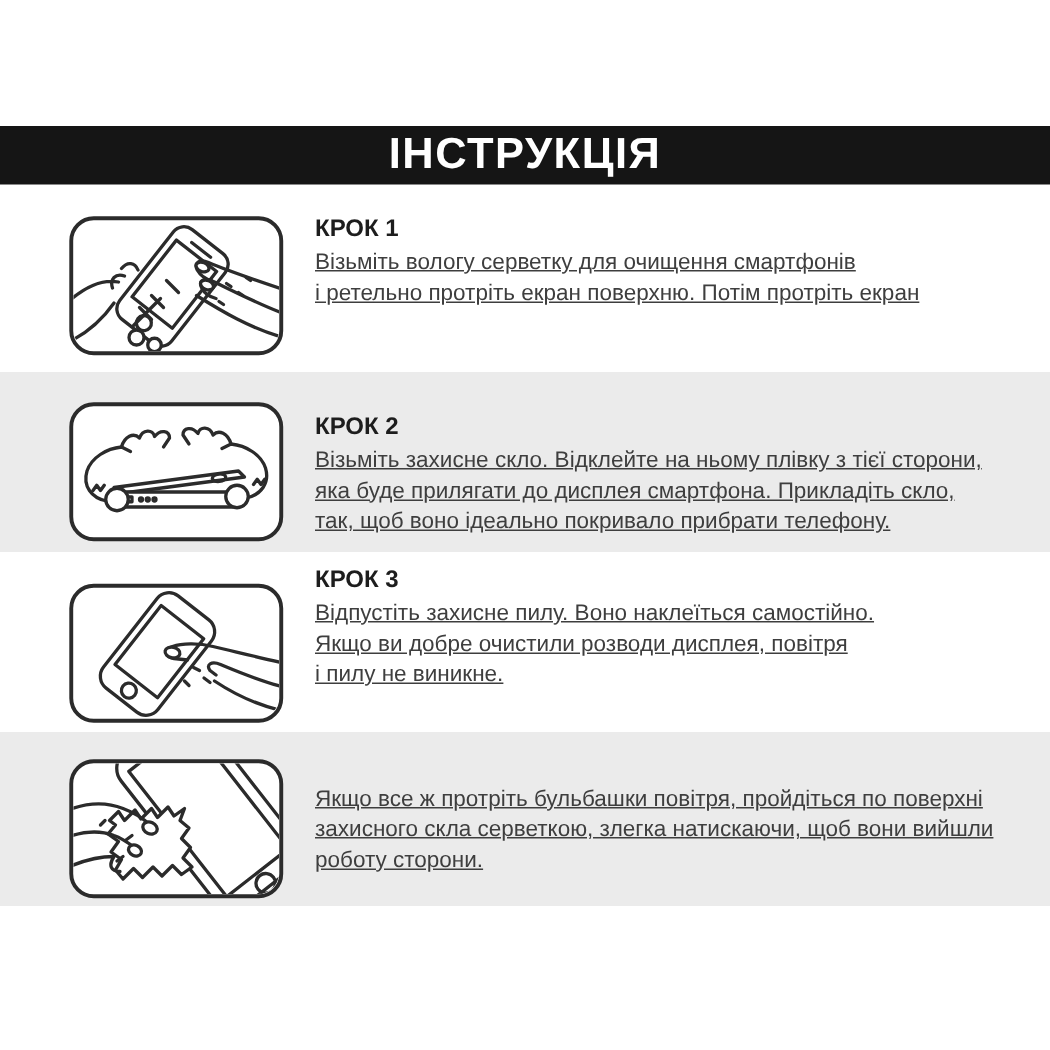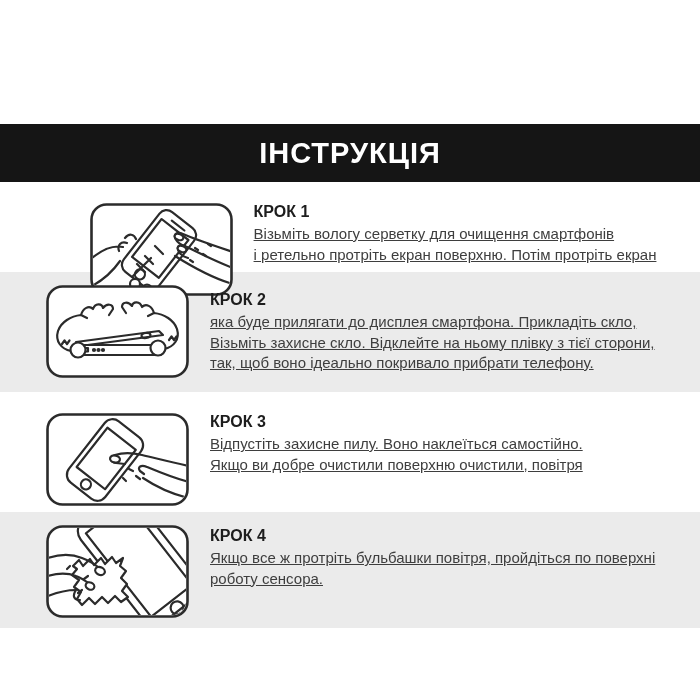--- a/index.html
+++ b/index.html
@@ -6,39 +6,39 @@
     --header_bg:#151515; --header_text:#ffffff; --band_alt:#ebebeb;
     --heading_text:#1d1d1d; --body_text:#3e3e3e; --line_art:#2b2b2b;
   }
   html,body{margin:0;padding:0;}
   body{
     width:700px;height:700px;background:#ffffff;overflow:hidden;
     font-family:"Liberation Sans",sans-serif;
   }
   .top-spacer{height:84px;}
   .header-bar{
-    height:58px;background:var(--header_bg);
-    display:flex;align-items:center;justify-content:center;margin-top:40px;
+    height:39px;background:var(--header_bg);
+    display:flex;align-items:center;justify-content:center;
   }
   .header-title{
     color:var(--header_text);font-size:29px;font-weight:bold;
     letter-spacing:1px;margin:0;line-height:1;
   }
   .step{display:flex;align-items:flex-start;}
-  .step.alt{background:var(--band_alt);}
-  .s1{height:90px;justify-content:center;} .s2{height:120px;} .s3{height:120px;} .s4{height:116px;}
+  .step.alt{background:var(--band_alt);align-items:center;}
+  .s1{height:125px;} .s2{height:120px;} .s3{height:120px;} .s4{height:116px;}
   .illo{
     flex:none;width:145px;height:95px;margin-left:45px;
   }
   .s1 .illo{margin-top:20px;} .s2 .illo{margin-top:12px;}
   .s3 .illo{margin-top:20px;} .s4 .illo{margin-top:12px;}
   .illo svg{display:block;width:145px;height:95px;}
   .step-text{margin-left:20px;}
   .s1 .step-text{padding-top:21px;} .s2 .step-text{padding-top:19px;}
-  .s3 .step-text{padding-top:21px;} .s4 .step-text{padding-top:15px;}
+  .s3 .step-text{padding-top:10px;} .s4 .step-text{padding-top:15px;}
   .step-heading{
     font-size:16px;font-weight:bold;color:var(--heading_text);
     margin:0 0 3px 0;line-height:18px;
   }
   .step-line{
     font-size:15px;color:var(--body_text);line-height:20.5px;text-decoration:underline;
   }
   .ln{stroke:var(--line_art);stroke-width:2.2;fill:none;
       stroke-linecap:round;stroke-linejoin:round;}
   .lnf{stroke:var(--line_art);stroke-width:2.2;fill:#ffffff;
@@ -112,22 +112,22 @@
         <circle class="ln" cx="53.5" cy="66" r="1"></circle>
         <circle class="ln" cx="58" cy="66" r="1"></circle>
         <circle class="lnf" cx="33" cy="66" r="7.5"></circle>
         <circle class="lnf" cx="113" cy="64" r="7.5"></circle>
         <path class="ln" d="M17,60 l2.5,-3.5 l2.5,3.5 l2.5,-3.5 M124,56 l2.5,-3.5 l2.5,3.5 l2.5,-3.5"></path>
       </g>
     </svg>
   </div>
   <div class="step-text">
     <div class="step-heading">КРОК 2</div>
+    <div class="step-line">Візьміть захисне скло. Відклейте на ньому плівку з тієї сторони,</div>
     <div class="step-line">яка буде прилягати до дисплея смартфона. Прикладіть скло,</div>
-    <div class="step-line">Візьміть захисне скло. Відклейте на ньому плівку з тієї сторони,</div>
     <div class="step-line">так, щоб воно ідеально покривало прибрати телефону.</div>
   </div>
 </div>
 
 <div class="step s3">
   <div class="illo">
     <svg viewBox="0 0 145 95">
       <defs>
           <clipPath id="c3">
             <rect x="4" y="4" width="137" height="87" rx="14"></rect>
@@ -144,21 +144,22 @@
         <ellipse class="lnf" cx="70" cy="47" rx="5" ry="3.5" transform="rotate(12 70 47)"></ellipse>
         <path class="ln" d="M144,70 C128,66 114,60 102,55 C96,52.5 92,55 95,59 L99,62"></path>
         <path class="ln" d="M144,86 C126,82 110,74 98,66"></path>
         <path class="ln" d="M84,57 l4,2 M91,64 l4,3 M78,66 l3,3"></path>
       </g>
     </svg>
   </div>
   <div class="step-text">
     <div class="step-heading">КРОК 3</div>
     <div class="step-line">Відпустіть захисне пилу. Воно наклеїться самостійно.</div>
-    <div class="step-line">Якщо ви добре очистили поверхню очистили, повітря</div>
+    <div class="step-line">Якщо ви добре очистили розводи дисплея, повітря</div>
+    <div class="step-line">і пилу не виникне.</div>
   </div>
 </div>
 
 <div class="step s4 alt">
   <div class="illo">
     <svg viewBox="0 0 145 95">
       <defs>
           <clipPath id="c4">
             <rect x="4" y="4" width="137" height="87" rx="14"></rect>
           </clipPath>
@@ -177,19 +178,19 @@
         <path class="ln" d="M3,34 C15,30 27,30 37,34 C45,37 51,41 55,45"></path>
         <ellipse class="lnf" cx="55" cy="47" rx="5" ry="3.8" transform="rotate(25 55 47)"></ellipse>
         <path class="ln" d="M3,52 C13,49 23,49 31,52 C37,54 42,58 46,61"></path>
         <ellipse class="lnf" cx="45" cy="62" rx="4.5" ry="3.5" transform="rotate(25 45 62)"></ellipse>
         <path class="ln" d="M3,72 C13,68 23,66 31,66 C27,72 29,76 35,76"></path>
         <path class="ln" d="M43,52 l-4,3 M37,66 l-4,3 M25,42 l-3,3"></path>
       </g>
     </svg>
   </div>
   <div class="step-text">
-    <div class="step-heading">КРОК 4</div>
     <div class="step-line">Якщо все ж протріть бульбашки повітря, пройдіться по поверхні</div>
-    <div class="step-line">роботу сенсора.</div>
+    <div class="step-line">захисного скла серветкою, злегка натискаючи, щоб вони вийшли</div>
+    <div class="step-line">роботу сторони.</div>
   </div>
 </div>
 
 <div></div>
 
 </body></html>

